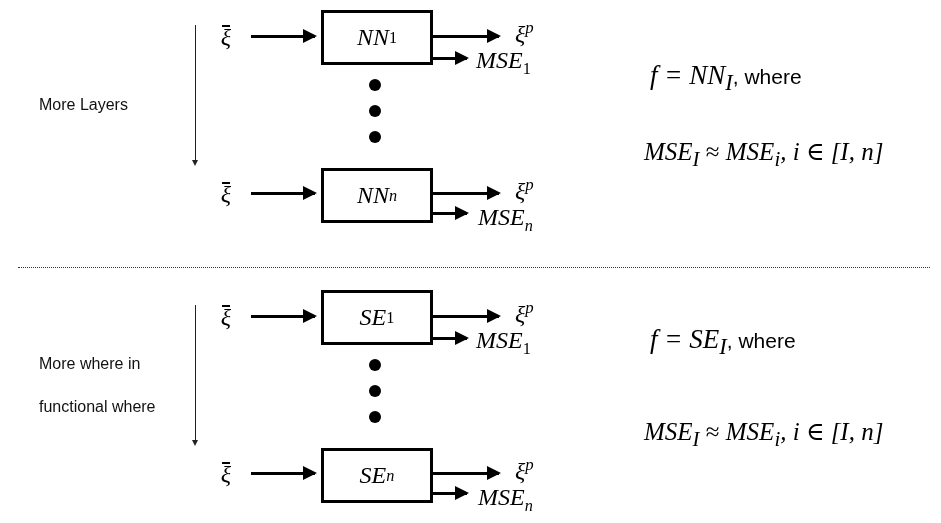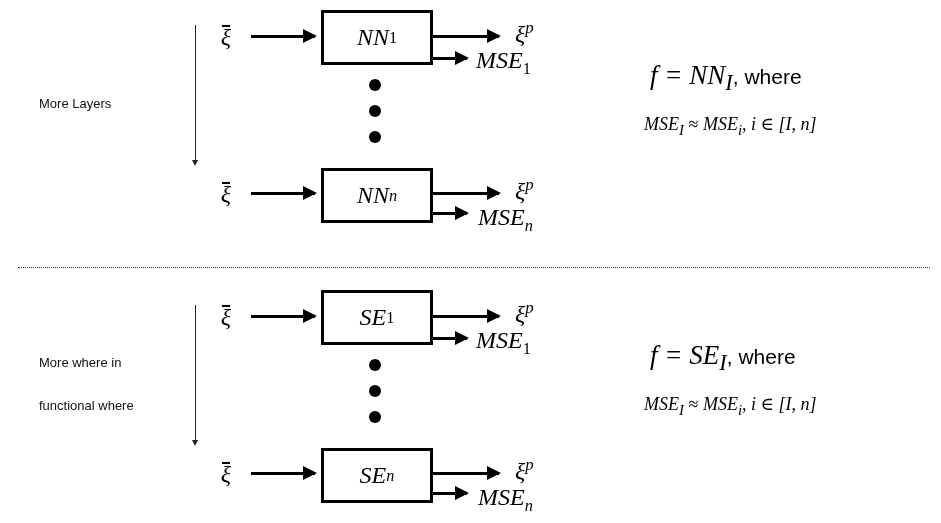--- a/index.html
+++ b/index.html
@@ -4,39 +4,39 @@
 <style>
   html, body { margin: 0; padding: 0; background: #ffffff; }
   body { width: 941px; height: 523px; position: relative; overflow: hidden; }
   .section { position: absolute; left: 0; width: 941px; height: 260px; }
   #sec-top { top: 0; }
   #sec-bottom { top: 280px; }
   .abs { position: absolute; text-align: right; }
   .math { font-family: "Liberation Serif", "DejaVu Serif", serif; font-style: italic; color: #000; }
   .upright { font-style: normal; }
   .sans { font-family: "Liberation Sans", "DejaVu Sans", sans-serif; color: #111; }
-  .label { font-size: 13px; }
+  .label { font-size: 16px; }
   .vline { position: absolute; left: 195px; width: 1px; background: #222; }
   .vhead { position: absolute; left: 192px; width: 0; height: 0;
            border-left: 3.5px solid transparent; border-right: 3.5px solid transparent; border-top: 6px solid #222; }
   .xi { font-size: 24px; width: 18px; text-align: center; }
   .xi-bar { position: absolute; left: 5px; top: 1px; width: 8px; height: 2px; background: #000; }
   .arrow { position: absolute; height: 3px; background: #000; }
   .arrow::after { content: ""; position: absolute; right: -2px; top: -6px; width: 0; height: 0;
                   border-top: 7.5px solid transparent; border-bottom: 7.5px solid transparent; border-left: 14px solid #000; }
   .box { position: absolute; width: 106px; height: 49px; border: 3px solid #000; box-sizing: content-box;
          display: flex; align-items: center; justify-content: center; font-size: 24px; }
   .box sub, .out sub, .formula sub { font-size: 0.68em; vertical-align: -0.35em; }
   .out { font-size: 24px; }
   .out sup { font-size: 0.7em; vertical-align: 0.55em; }
   .dot { position: absolute; width: 12px; height: 12px; border-radius: 50%; background: #000; }
   .divider { position: absolute; left: 18px; top: 267px; width: 912px; height: 0; border-top: 1px dotted #333; }
   .formula1 { font-size: 27px; white-space: nowrap; }
   .formula1 .where { font-family: "Liberation Sans", "DejaVu Sans", sans-serif; font-style: normal; font-size: 21px; }
-  .formula2 { font-size: 18px; white-space: nowrap; }
+  .formula2 { font-size: 25px; white-space: nowrap; margin-top: 24px; }
 </style>
 </head>
 <body>
 
 <div class="section" id="sec-top">
   <span class="abs sans label" style="left:39px; top:96px;">More Layers</span>
   <div class="vline" style="top:25px; height:136px;"></div>
   <div class="vhead" style="top:160px;"></div>
 
   <span class="abs math xi" style="left:217px; top:24px;"><span class="xi-bar"></span><span>ξ</span></span>
@@ -100,19 +100,19 @@
   <div class="arrow" style="left:251px; top:192px; width:64px;"></div>
   <div class="box math" style="left:321px; top:168px;">
     <span>SE</span>
       <sub>n</sub>
   </div>
   <div class="arrow" style="left:433px; top:192px; width:66px;"></div>
   <span class="abs math out" style="left:515px; top:175px;"><span>ξ</span><sup>p</sup></span>
   <div class="arrow" style="left:433px; top:212px; width:34px;"></div>
   <span class="abs math out" style="left:478px; top:204px;"><span>MSE</span><sub>n</sub></span>
 
-  <div class="abs math formula1" style="left:650px; top:60px;">
+  <div class="abs math formula1" style="left:650px; top:44px;">
     <span>f = </span><span>SE</span><sub>I</sub><span class="where">, where</span>
   </div>
   <div class="abs math formula2" style="left:644px; top:113px;">
     <span>MSE</span><sub>I</sub><span class="upright"> ≈ </span><span>MSE</span><sub>i</sub><span>, i ∈ [I, n]</span>
   </div>
 </div>
 
 </body></html>

